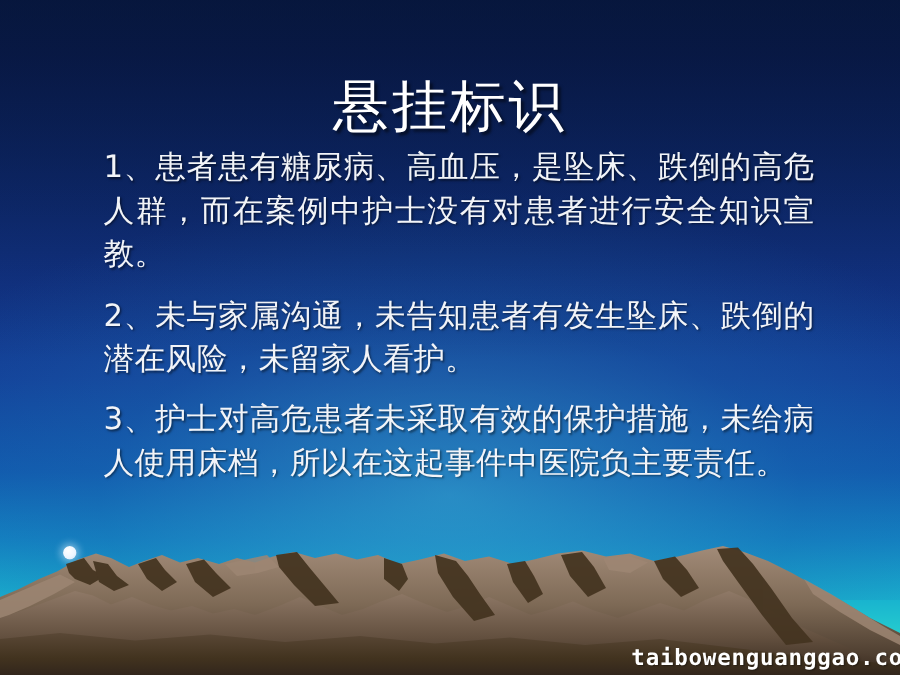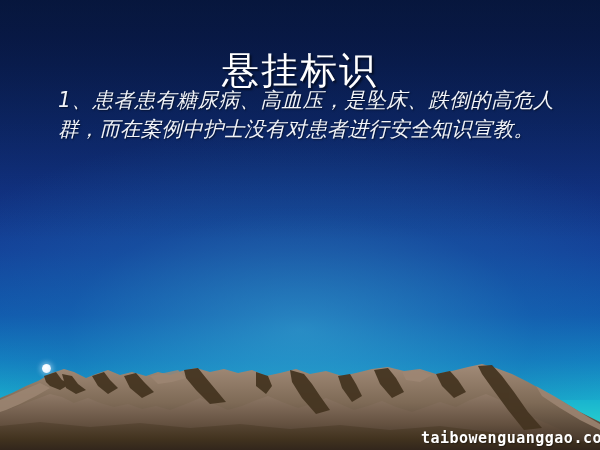--- a/index.html
+++ b/index.html
@@ -66,24 +66,23 @@
     left: 58px;
     top: 86px;
     width: 496px;
     color: #f2f4f8;
     font-size: 20.5px;
     line-height: 29.2px;
     letter-spacing: 0.2px;
     text-shadow: 1px 1px 1.5px rgba(0,0,0,0.5);
   }
   #body-text p {
-    margin: 0;
+    margin: 11px;
     text-align: justify;
     text-justify: inter-ideograph;
-    font-style: italic;
   }
   #body-text p.indent {
     text-indent: 2em;
   }
 
   
   #moon {
     position: absolute;
     left: 42px;
     top: 364px;
@@ -184,17 +183,19 @@
     </g>
 
     <path fill="url(#gBase)" d="M0,66 L40,62 L90,67 L140,63 L190,68 L240,64 L290,69 L340,65
              L390,70 L440,66 L490,72 L540,78 L600,83 L600,90 L0,90 Z"></path>
   </svg>
 
   <h1 id="title">悬挂标识</h1>
 
   <div id="body-text">
     <p>1、患者患有糖尿病、高血压，是坠床、跌倒的高危人群，而在案例中护士没有对患者进行安全知识宣教。</p>
+    <p>2、未与家属沟通，未告知患者有发生坠床、跌倒的潜在风险，未留家人看护。</p>
+    <p>3、护士对高危患者未采取有效的保护措施，未给病人使用床档，所以在这起事件中医院负主要责任。</p>
   </div>
 
   <div id="watermark">taibowenguanggao.co</div>
 
 </div>
 
 </body></html>

